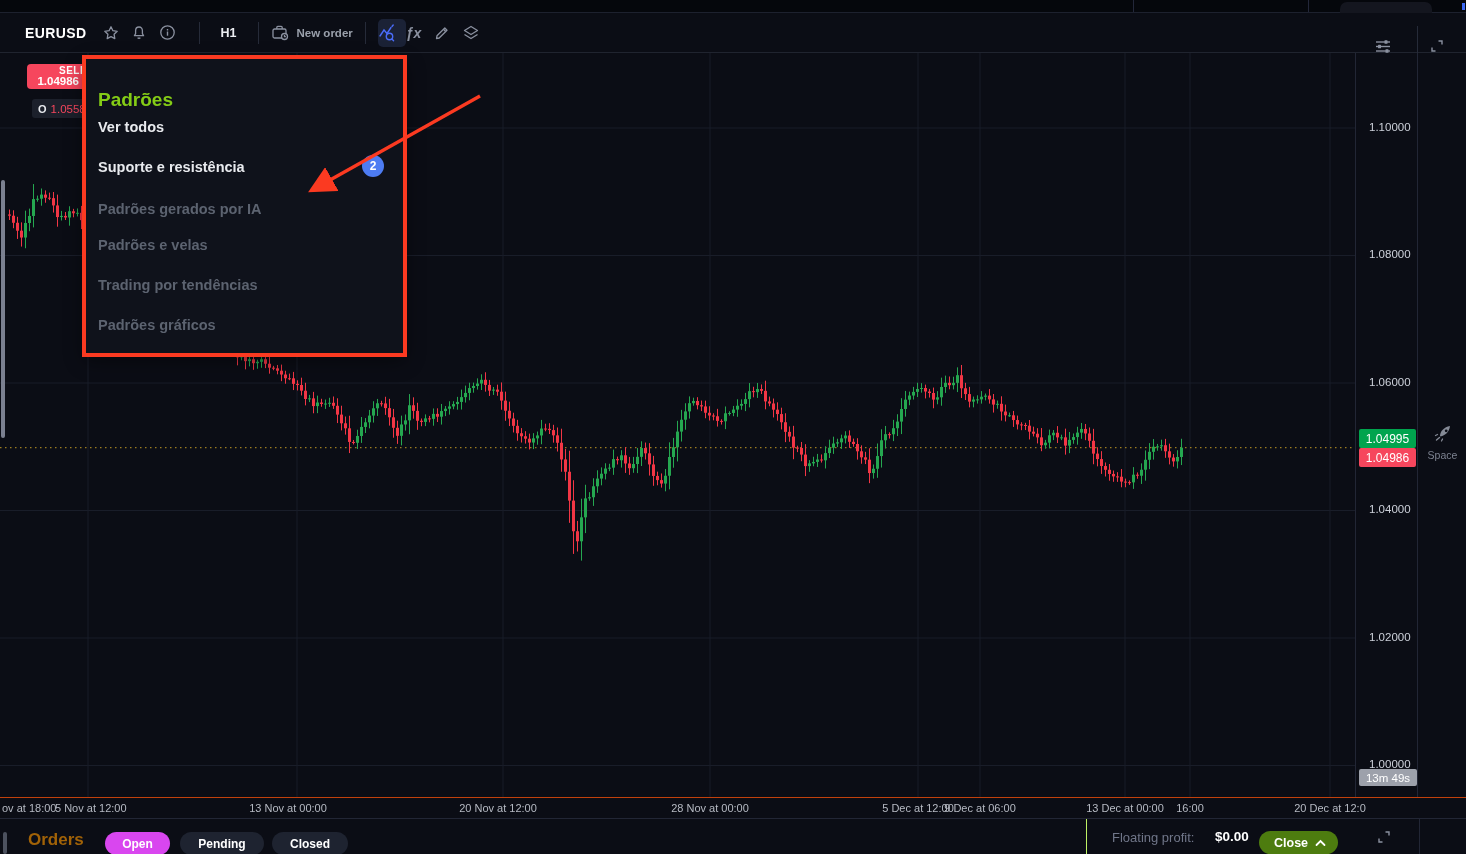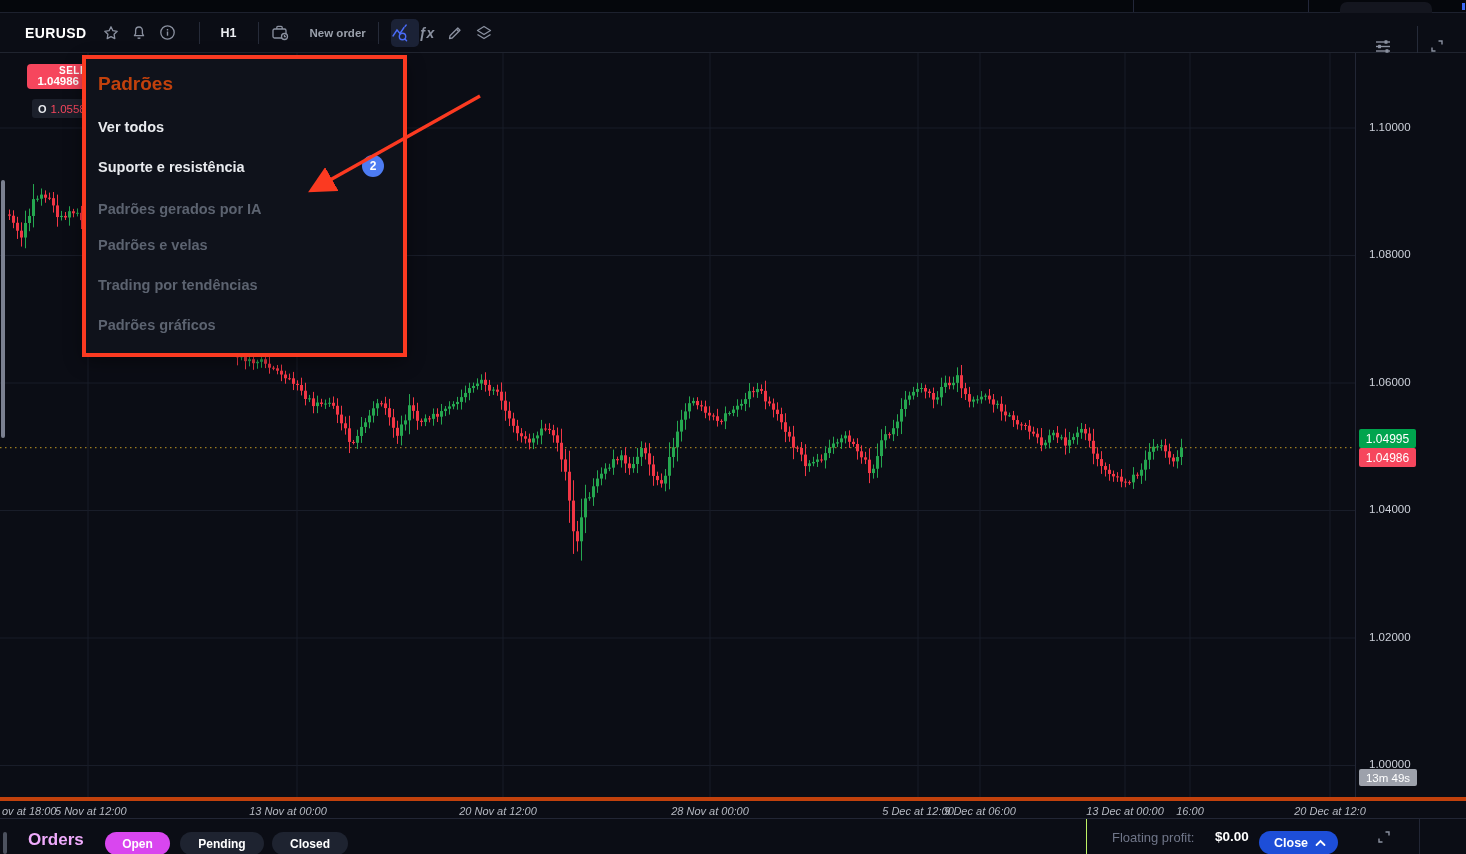--- a/index.html
+++ b/index.html
@@ -12,21 +12,21 @@
   .top-strip .blob { position:absolute; left:1340px; top:2px; width:92px; height:11px; background:#14161f; border-radius:7px 7px 0 0; }
   .top-strip .sliver { position:absolute; right:1px; top:3px; width:3px; height:7px; background:#3e6af5; }
 
   
   .toolbar { position:absolute; left:0; top:13px; width:1466px; height:40px; background:#0b0d15; border-bottom:1px solid #20242f; display:flex; align-items:center; padding-left:25px; }
   .symbol { font-size:14px; font-weight:bold; letter-spacing:.4px; color:#fff; margin-right:16px; }
   .icon-btn { width:28px; height:28px; display:flex; align-items:center; justify-content:flex-start; border-radius:5px; cursor:pointer; color:#8b91a0; flex:0 0 auto; }
   .icon-btn svg { display:block; }
   .sep { width:1px; height:22px; background:#262b39; margin:0 12px; flex:0 0 auto; }
   .tf-btn { font-size:12.5px; font-weight:bold; color:#eceef2; padding:5px 9px; border-radius:5px; cursor:pointer; }
-  .new-order { display:flex; align-items:center; gap:20px; cursor:pointer; color:#8b91a0; }
+  .new-order { display:flex; align-items:center; gap:7px; cursor:pointer; color:#8b91a0; }
   .new-order .no-label { font-size:11.5px; font-weight:bold; color:#9aa0ab; }
   .tool-active { background:#1b2236; }
   .tool-active svg { stroke:#4a6cf8; }
   .fx-glyph { font-size:14px; font-style:italic; font-weight:bold; color:#8b91a0; }
   .toolbar-right { position:absolute; left:1370px; top:13px; width:96px; height:40px; }
   .toolbar-right .icon-btn { position:absolute; top:6px; }
   .tb-sep { position:absolute; left:47px; top:0; width:1px; height:40px; background:#262b39; }
 
   
   .chart { position:absolute; left:0; top:53px; width:1466px; height:744px; background:#0b0d15; }
@@ -47,44 +47,44 @@
   .sell-badge .s1 { font-size:10px; font-weight:bold; color:#fff; letter-spacing:.5px; line-height:9px;padding-left:32px; }
   .sell-badge .s2 { font-size:11.5px; font-weight:bold; color:#fff; line-height:12px; }
   .open-pill { position:absolute; left:32px; top:46px; width:52px; height:19px; background:#1c202b; border-radius:3px 0 0 3px; z-index:2; display:flex; align-items:center; padding-left:6px; gap:4px; }
   .open-pill .om { font-size:11px; font-weight:bold; color:#e8eaee; }
   .open-pill .op { font-size:11.5px; color:#f6465d; }
 
   .left-scrollbar { position:absolute; left:1px; top:127px; width:4px; height:258px; background:#7b8090; border-radius:2px; z-index:3; cursor:pointer; }
 
   
   .patterns-menu { position:absolute; left:84px; top:4px; width:321px; height:298px; background:#0f121b; z-index:5; box-shadow:0 6px 18px rgba(0,0,0,.45); }
-  .pm-title { position:absolute; left:14px; top:16px; font-size:19px; font-weight:bold; color:#c2410c; }
+  .pm-title { position:absolute; left:14px; top:32px; font-size:19px; font-weight:bold; color:#84cc16; }
   .pm-item { position:absolute; left:14px; font-size:14.5px; font-weight:bold; color:#e8eaee; cursor:pointer; white-space:nowrap; }
   .pm-item.disabled { color:#5c6370; cursor:default; }
   .pm-badge { position:absolute; left:278px; top:98px; width:22px; height:22px; border-radius:50%; background:#4d7cf3; color:#fff; font-size:12px; font-weight:bold; display:flex; align-items:center; justify-content:center; z-index:6; }
 
   
   .red-rect { position:absolute; left:82px; top:2px; width:325px; height:302px; border:4px solid #fb3a21; z-index:10; pointer-events:none; }
   .arrow-svg { position:absolute; left:300px; top:30px; z-index:11; pointer-events:none; }
 
   
-  .time-axis { position:absolute; left:0; top:797px; width:1466px; height:21px; border-top:4px solid #c2410c; background:#0b0d15;font-style:italic; }
+  .time-axis { position:absolute; left:0; top:797px; width:1466px; height:21px; border-top:1px solid #c2410c; background:#0b0d15; }
   .t-label { position:absolute; top:4px; font-size:11px; color:#b6bac3; white-space:nowrap; }
   .t-label.centered { transform:translateX(-50%); }
 
   
   .orders-bar { position:absolute; left:0; top:818px; width:1466px; height:36px; background:#0b0d15; border-top:1px solid #222635; }
   .ob-scroll { position:absolute; left:3px; top:13px; width:4px; height:22px; background:#4c515e; border-radius:2px; }
-  .ob-title { position:absolute; left:28px; top:11px; font-size:17px; font-weight:bold; color:#f0abfc; }
+  .ob-title { position:absolute; left:28px; top:11px; font-size:17px; font-weight:bold; color:#a16207; }
   .tab-pill { position:absolute; top:13px; height:23px; border-radius:12px; font-size:12px; font-weight:bold; color:#fff; display:flex; align-items:center; justify-content:center; cursor:pointer; background:#1e2330; }
   .tab-pill.active { background:#d946ef; }
   .ob-right { position:absolute; left:1086px; top:0; width:380px; height:36px; border-left:1px solid #bef264; }
   .fp-label { position:absolute; left:25px; top:11px; font-size:13px; color:#707689; }
   .fp-value { position:absolute; left:128px; top:10px; font-size:13.5px; font-weight:bold; color:#fff; }
-  .close-btn { position:absolute; left:172px; top:12px; height:23px; padding:0 12px 0 15px; background:#1d4ed8; border-radius:12px; display:flex; align-items:center; gap:7px; cursor:pointer; }
+  .close-btn { position:absolute; left:172px; top:12px; height:23px; padding:0 12px 0 15px; background:#4d7c0f; border-radius:12px; display:flex; align-items:center; gap:7px; cursor:pointer; }
   .close-btn .cl { font-size:12.5px; font-weight:bold; color:#fff; }
   .ob-sep2 { position:absolute; left:332px; top:0; width:1px; height:36px; background:#222635; }
   .ob-expand { position:absolute; left:288px; top:9px; }
 </style>
 </head>
 <body>
 
 <div class="screen">
 
   <div class="top-strip">
@@ -784,20 +784,32 @@
       <div class="tick" style="top:195px">1.08000</div>
       <div class="tick" style="top:323px">1.06000</div>
       <div class="tick" style="top:450px">1.04000</div>
       <div class="tick" style="top:578px">1.02000</div>
       <div class="tick" style="top:705px">1.00000</div>
     </div>
     <div class="ask-badge">1.04995</div>
     <div class="bid-badge">1.04986</div>
     <div class="countdown">13m 49s</div>
 
+    <div class="space-panel">
+      <div class="space-btn">
+        <svg width="22" height="22" viewBox="0 0 22 22">
+            <path d="M8 15 C8 10.5 12 6 18 5 C17.3 11 13 14.6 8.5 15.4 Z" fill="#858a96"></path>
+            <circle cx="14.2" cy="9.8" r="1.4" fill="#0b0d15"></circle>
+            <path d="M7.5 16.5 L4.5 19" stroke="#858a96" stroke-width="1.4" stroke-linecap="round"></path>
+            <path d="M5.5 13.5 L3.5 14.5" stroke="#858a96" stroke-width="1.2" stroke-linecap="round"></path>
+            <path d="M10.5 18 L9.5 20" stroke="#858a96" stroke-width="1.2" stroke-linecap="round"></path>
+          </svg>
+        <div class="lbl">Space</div>
+      </div>
+    </div>
 
     <div class="sell-badge">
       <div class="s1">SELL</div>
       <div class="s2">1.04986</div>
     </div>
     <div class="open-pill">
       <span class="om">O</span>
       <span class="op">1.0558</span>
     </div>
 

